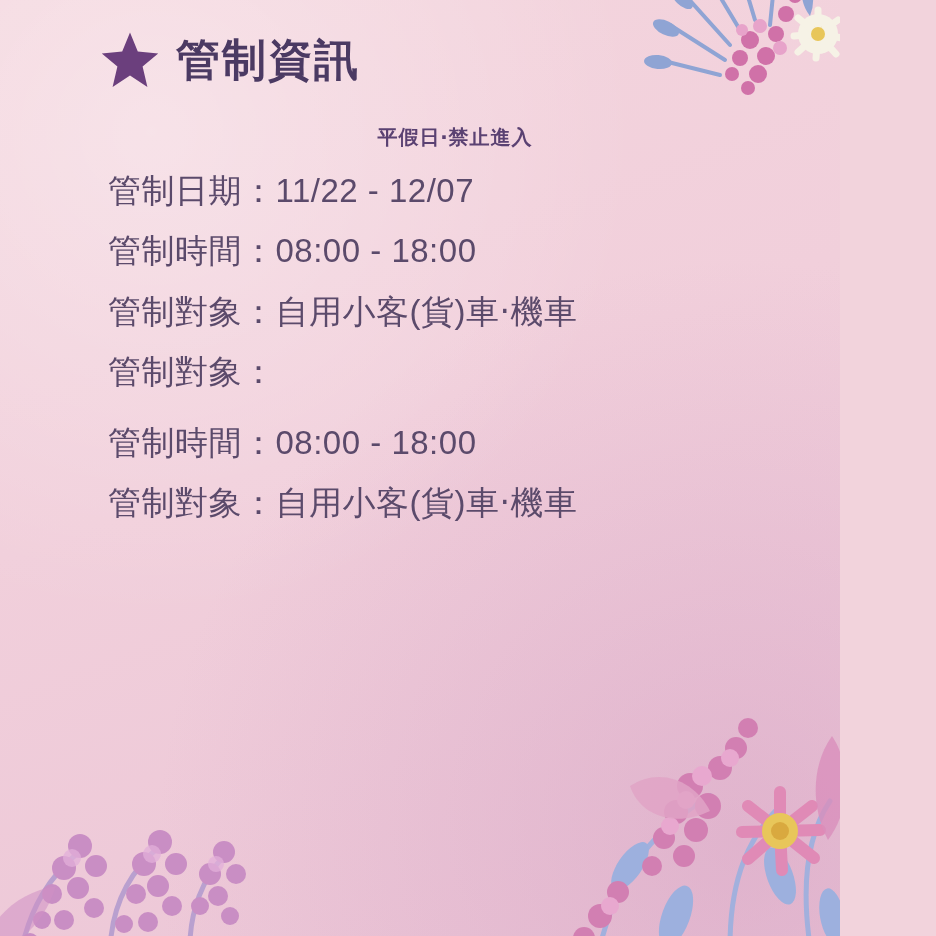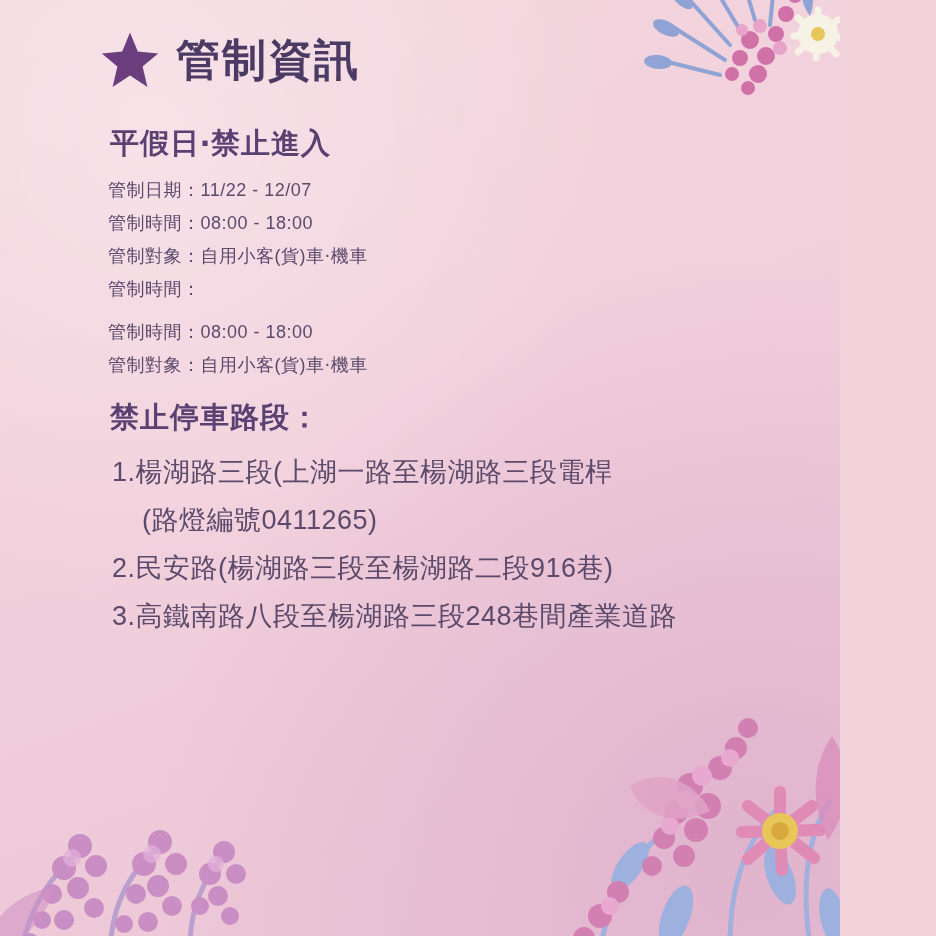--- a/index.html
+++ b/index.html
@@ -74,28 +74,29 @@
   .content {
     position: absolute;
     top: 108px;
     left: 108px;
     right: 40px;
   }
   .section {
     margin-bottom: 10px;
   }
   .section-heading {
-    font-size: 29px;
+    font-size: 20px;
     font-weight: bold;
     color: #5a4172;
     margin: 16px 0 10px 2px;
     letter-spacing: 1px;
+    text-align: center;
   }
   .line {
-    font-size: 18px;
+    font-size: 33px;
     color: #5b4a6b;
     line-height: 1.83;
     letter-spacing: 0.5px;
     white-space: nowrap;
   }
   .list-line {
     font-size: 27px;
     color: #5b4a6b;
     line-height: 1.78;
     letter-spacing: 0.5px;
@@ -259,30 +260,23 @@
     <div class="title">管制資訊</div>
   </div>
 
   <div class="content">
 
     <div class="section">
       <div class="section-heading">平假日‧禁止進入</div>
       <div class="line">管制日期：11/22 - 12/07</div>
       <div class="line">管制時間：08:00 - 18:00</div>
       <div class="line">管制對象：自用小客(貨)車‧機車</div>
-      <div class="line">管制時間：</div>
+      <div class="line">管制對象：</div>
     </div>
 
     <div class="section">
       <div class="line">管制時間：08:00 - 18:00</div>
       <div class="line">管制對象：自用小客(貨)車‧機車</div>
     </div>
 
-    <div class="section">
-      <div class="section-heading">禁止停車路段：</div>
-      <div class="list-line">1.楊湖路三段(上湖一路至楊湖路三段電桿</div>
-      <div class="list-line sub">(路燈編號0411265)</div>
-      <div class="list-line">2.民安路(楊湖路三段至楊湖路二段916巷)</div>
-      <div class="list-line">3.高鐵南路八段至楊湖路三段248巷間產業道路</div>
-    </div>
 
   </div>
 </div>
 
 </body></html>

